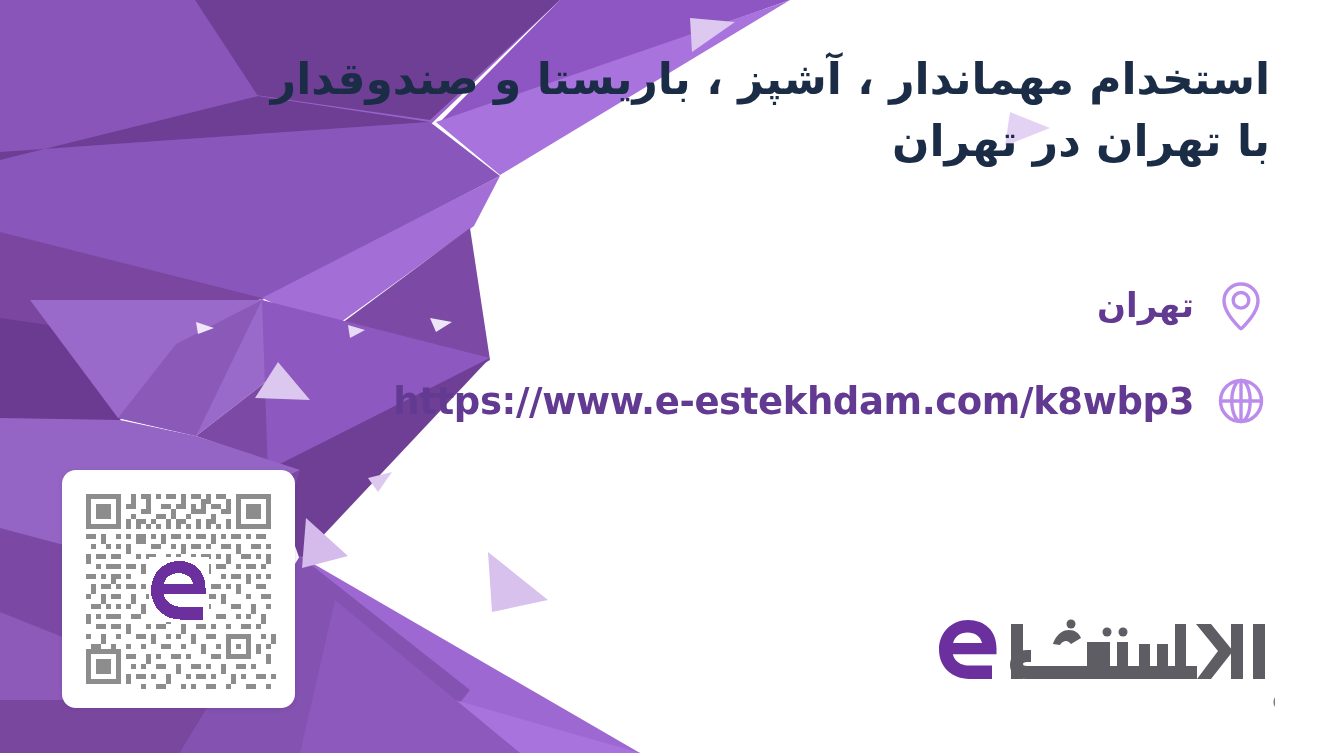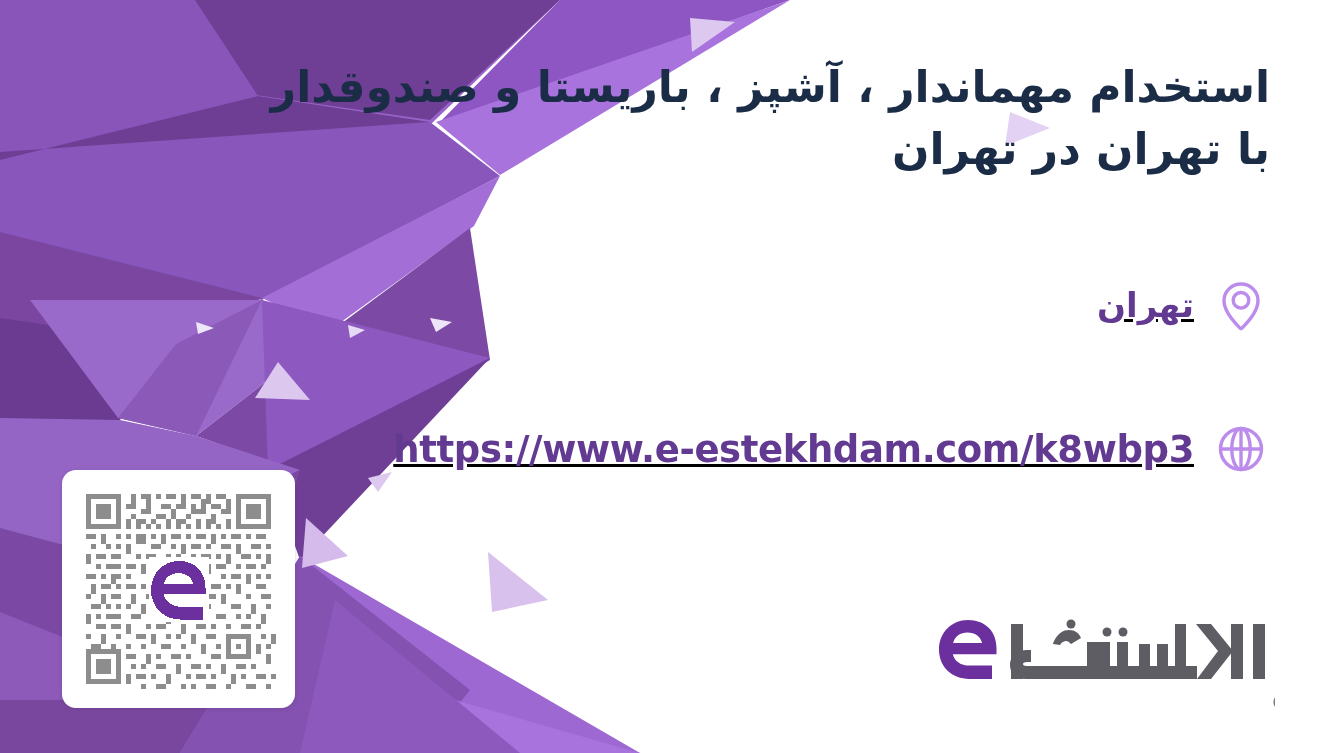--- a/index.html
+++ b/index.html
@@ -25,45 +25,44 @@
   }
   
   #content{
     position:absolute;
     left:0;top:0;
     width:1340px;height:753px;
   }
   .title-block{
     position:absolute;
     right:70px;
-    top:56px;
+    top:48px;
     width:940px;
     text-align:right;
     direction:rtl;
   }
   .title-line{
     color:#1b2c47;
     font-size:44px;
     font-weight:bold;
     line-height:1.42;
     letter-spacing:0px;
     white-space:nowrap;
   }
   .info-row{
     position:absolute;
     right:70px;
     display:flex;
     flex-direction:row;
     align-items:center;
     justify-content:flex-start;
     direction:rtl;
-    text-decoration:underline;
   }
   #row-location{ top:278px; }
-  #row-url{ top:372px;margin-top:48px; }
+  #row-url{ top:372px; }
 
   .info-icon{
     width:58px;height:58px;
     flex:0 0 58px;
     display:flex;align-items:center;justify-content:center;
   }
   .info-text{
     margin-right:18px;
     color:#633a91;
     font-weight:bold;

